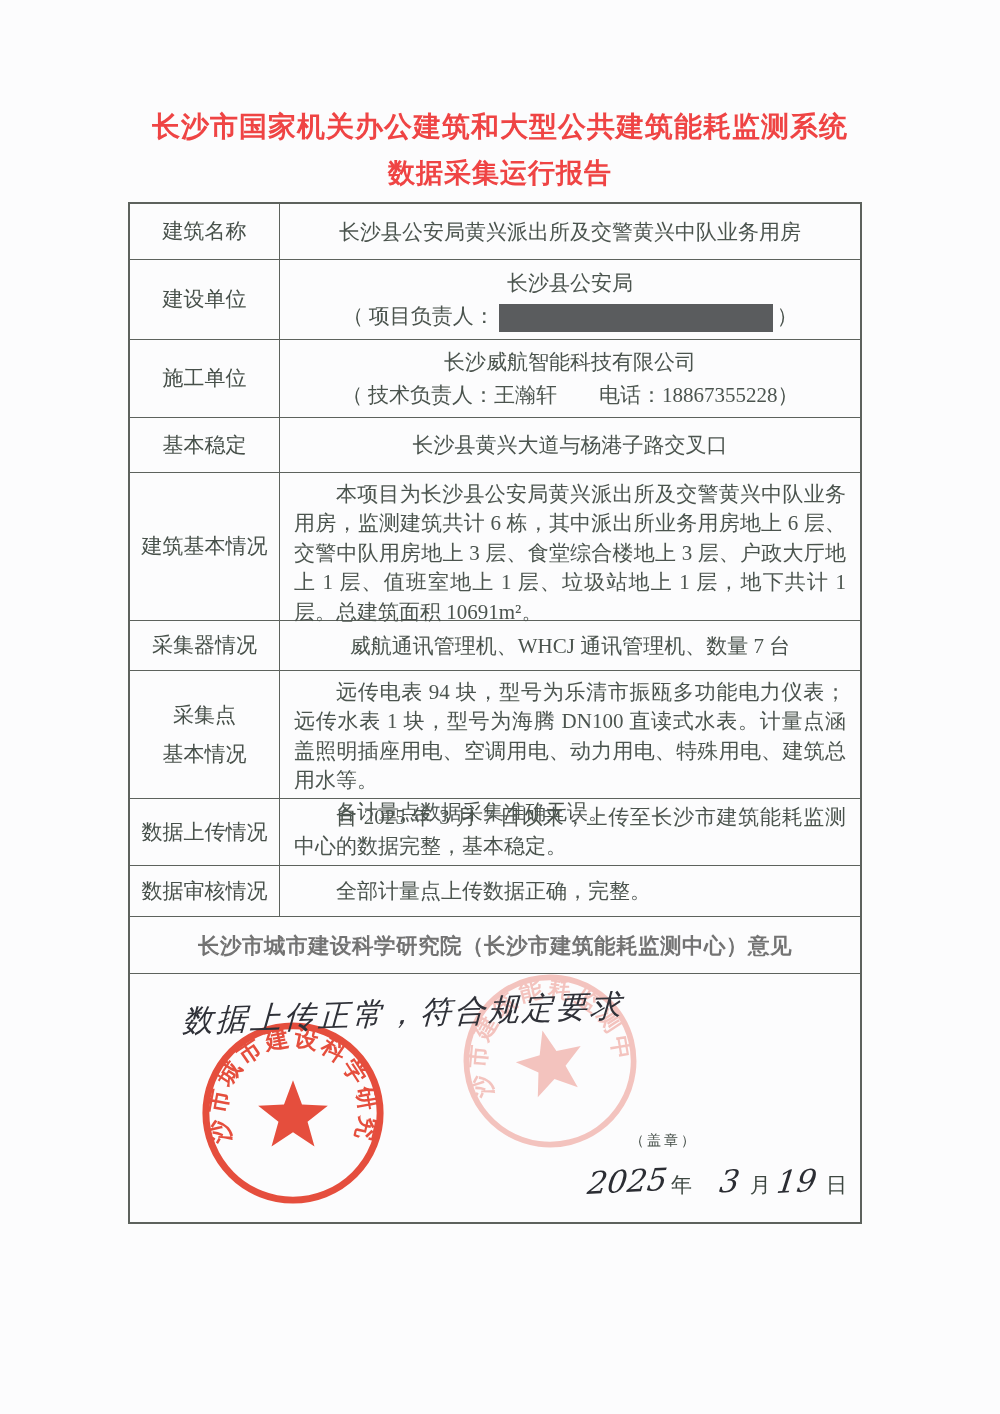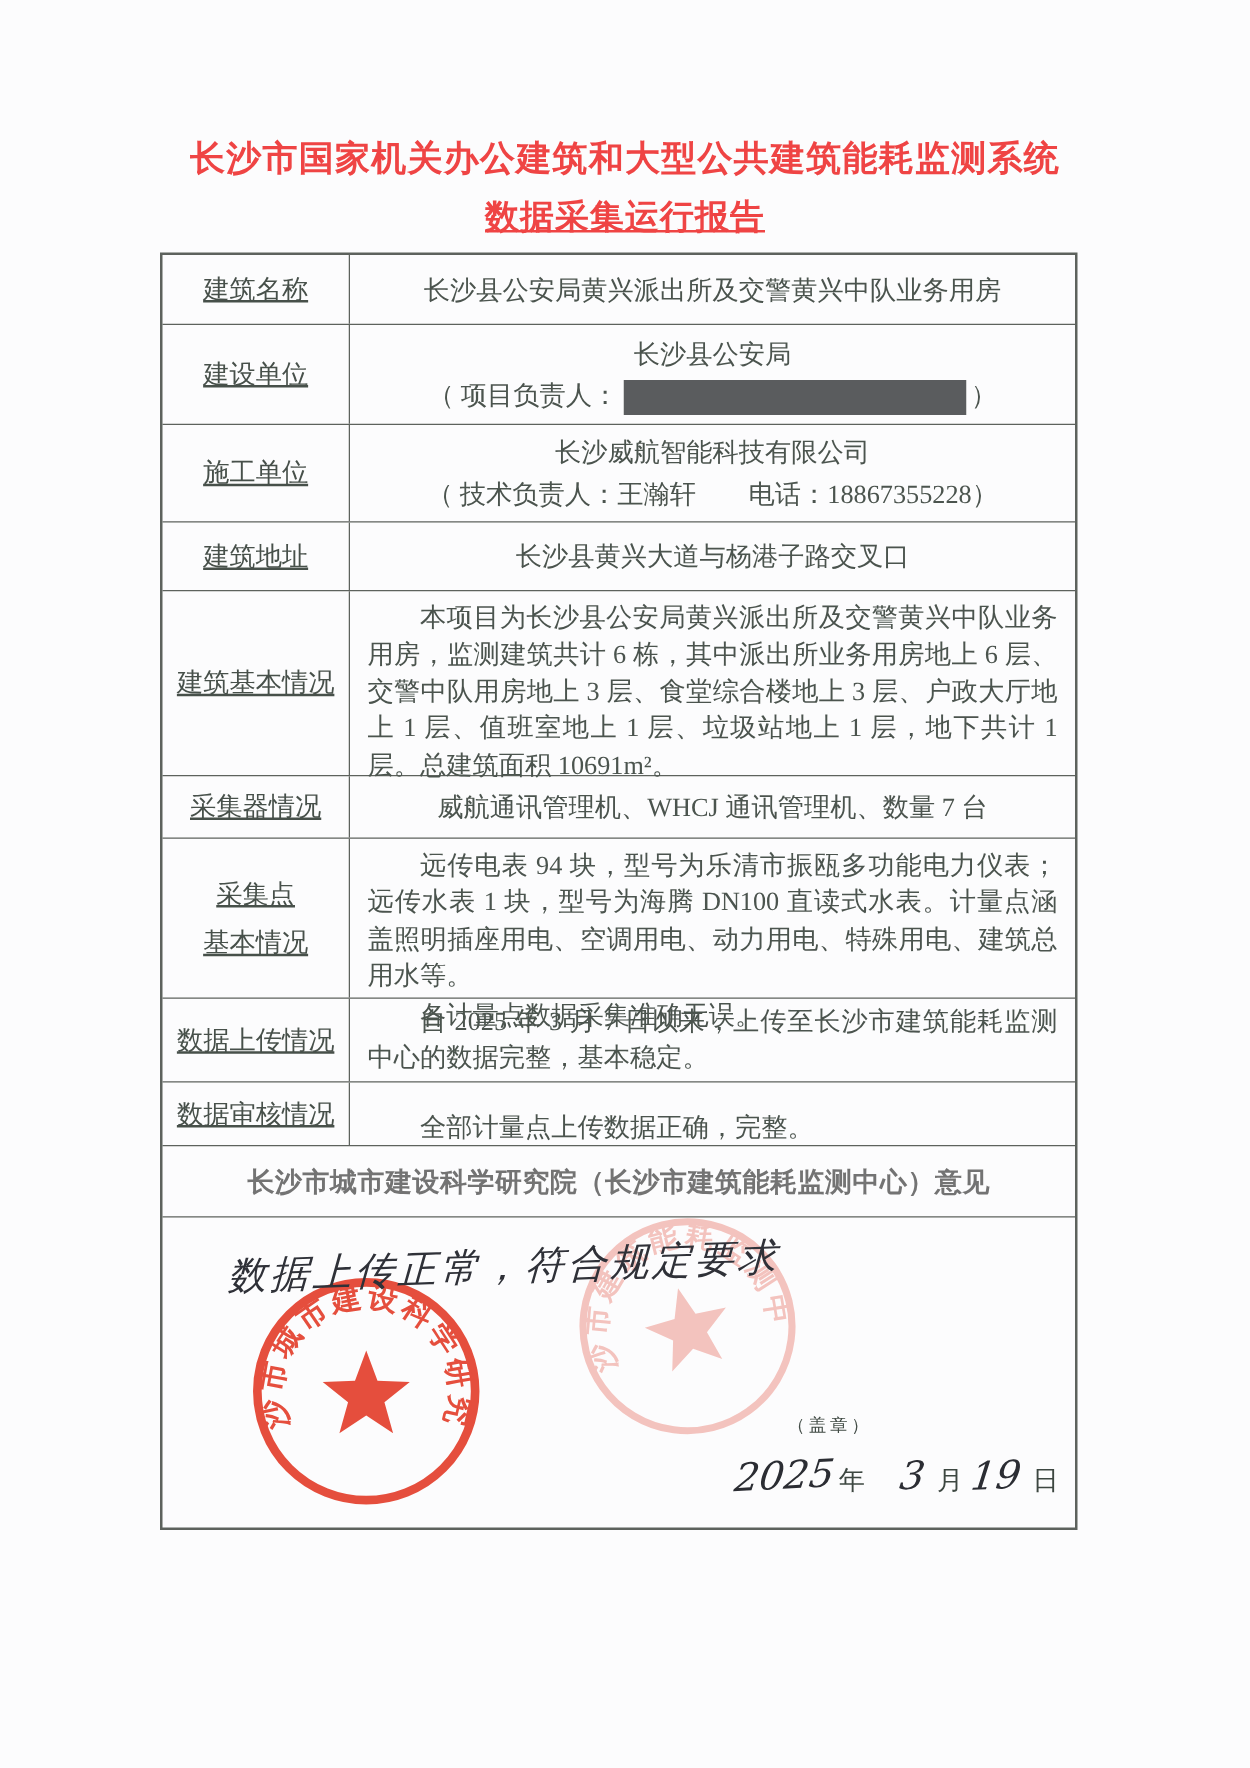--- a/index.html
+++ b/index.html
@@ -8,32 +8,32 @@
     background:#fcfcfd;
     font-family:"Liberation Serif","DejaVu Serif",serif;
     color:#49524c;
     overflow:hidden;
   }
   .title{
     position:absolute;left:0;width:1000px;text-align:center;
     font-weight:bold;color:#ef4444;letter-spacing:1px;
   }
   .title1{top:108px;font-size:28px;}
-  .title2{top:155px;font-size:27px;text-decoration:underline;}
+  .title2{top:155px;font-size:27px;}
   .tbl{
     position:absolute;left:128px;top:202px;width:734px;
     border:2px solid #5d625d;box-sizing:border-box;
     font-size:21px;
   }
   .row{display:flex;border-bottom:1.6px solid #5d625d;box-sizing:border-box;}
   .row:last-child{border-bottom:none;}
   .lc{
     width:150px;flex:0 0 150px;border-right:1.6px solid #5d625d;
     display:flex;flex-direction:column;align-items:center;justify-content:center;
-    text-align:center;box-sizing:border-box;color:#47504a;line-height:1.35;text-decoration:underline;
+    text-align:center;box-sizing:border-box;color:#47504a;line-height:1.35;
   }
   .vc{flex:1;box-sizing:border-box;position:relative;color:#4b544e;}
   .vc.mid{display:flex;align-items:center;justify-content:center;text-align:center;}
   .vc.col{display:flex;flex-direction:column;justify-content:center;}
   .line{line-height:1.55;}
   .center{text-align:center;}
   .para{padding:7px 14px 0 14px;line-height:29.4px;text-indent:2em;text-align:justify;}
   .para2{padding-top:2px;}
   .redact{
     display:inline-block;width:274px;height:28px;vertical-align:middle;
@@ -100,21 +100,21 @@
 
     <div class="row" style="height:78px">
       <div class="lc">施工单位</div>
       <div class="vc col">
         <div class="line center">长沙威航智能科技有限公司</div>
         <div class="line center">（ 技术负责人：王瀚轩　　电话：18867355228）</div>
       </div>
     </div>
 
     <div class="row" style="height:55px">
-      <div class="lc">建筑地址</div>
+      <div class="lc">基本稳定</div>
       <div class="vc mid">长沙县黄兴大道与杨港子路交叉口</div>
     </div>
 
 
     <div class="row" style="height:148px">
       <div class="lc">建筑基本情况</div>
       <div class="vc">
         <div class="para">本项目为长沙县公安局黄兴派出所及交警黄兴中队业务用房，监测建筑共计 6 栋，其中派出所业务用房地上 6 层、交警中队用房地上 3 层、食堂综合楼地上 3 层、户政大厅地上 1 层、值班室地上 1 层、垃圾站地上 1 层，地下共计 1 层。总建筑面积 10691m²。</div>
       </div>
     </div>
@@ -138,21 +138,21 @@
 
     <div class="row" style="height:67px">
       <div class="lc">数据上传情况</div>
       <div class="vc">
         <div class="para" style="padding-top:4px">自 2025 年 3 月 7 日以来，上传至长沙市建筑能耗监测中心的数据完整，基本稳定。</div>
       </div>
     </div>
 
     <div class="row" style="height:51px">
       <div class="lc">数据审核情况</div>
-      <div class="vc" style="display:flex;align-items:flex-end">
+      <div class="vc" style="display:flex;align-items:center">
         <div style="text-indent:2em;padding-left:14px">全部计量点上传数据正确，完整。</div>
       </div>
     </div>
 
     <div class="row hdr-row" style="height:57px">
       <div class="hdr-text">长沙市城市建设科学研究院（长沙市建筑能耗监测中心）意见</div>
     </div>
 
     <div class="row" style="height:248px">
       <div class="opinion-cell">

